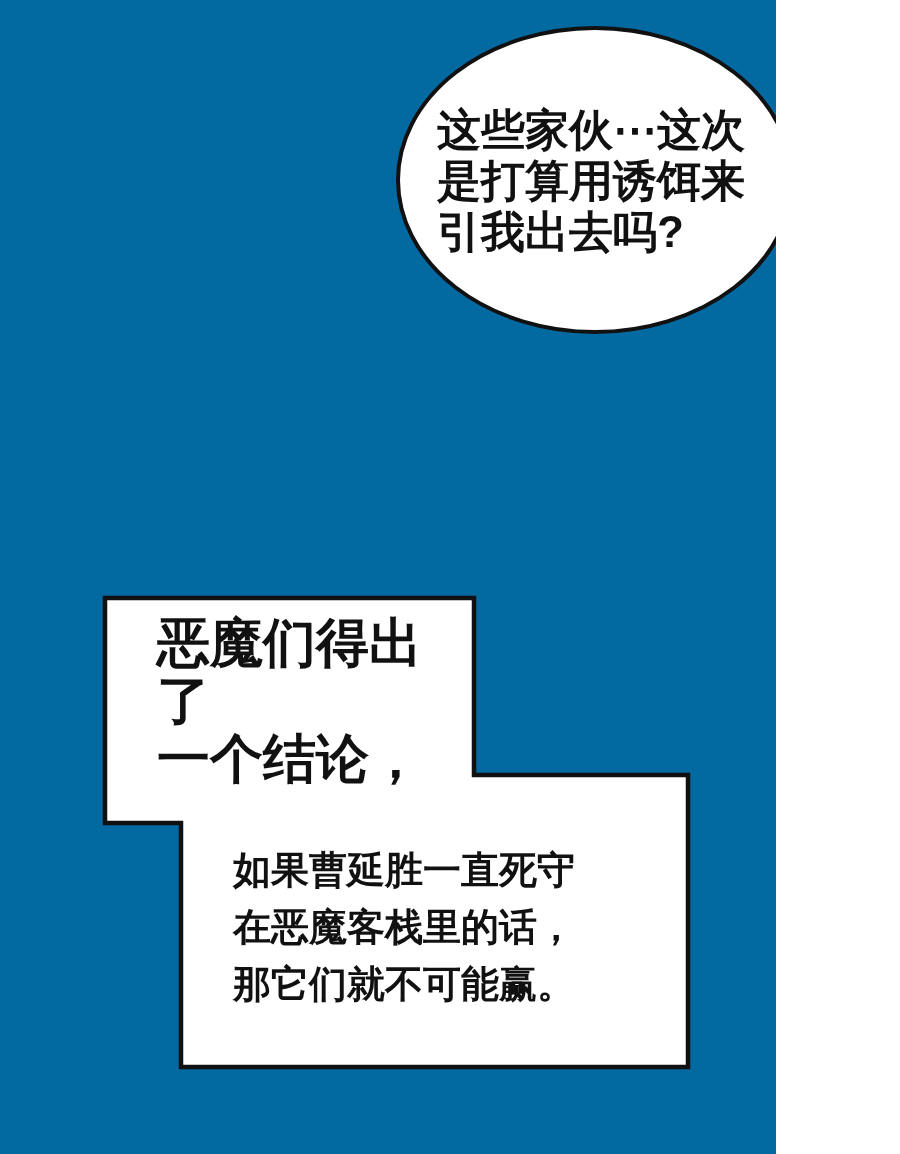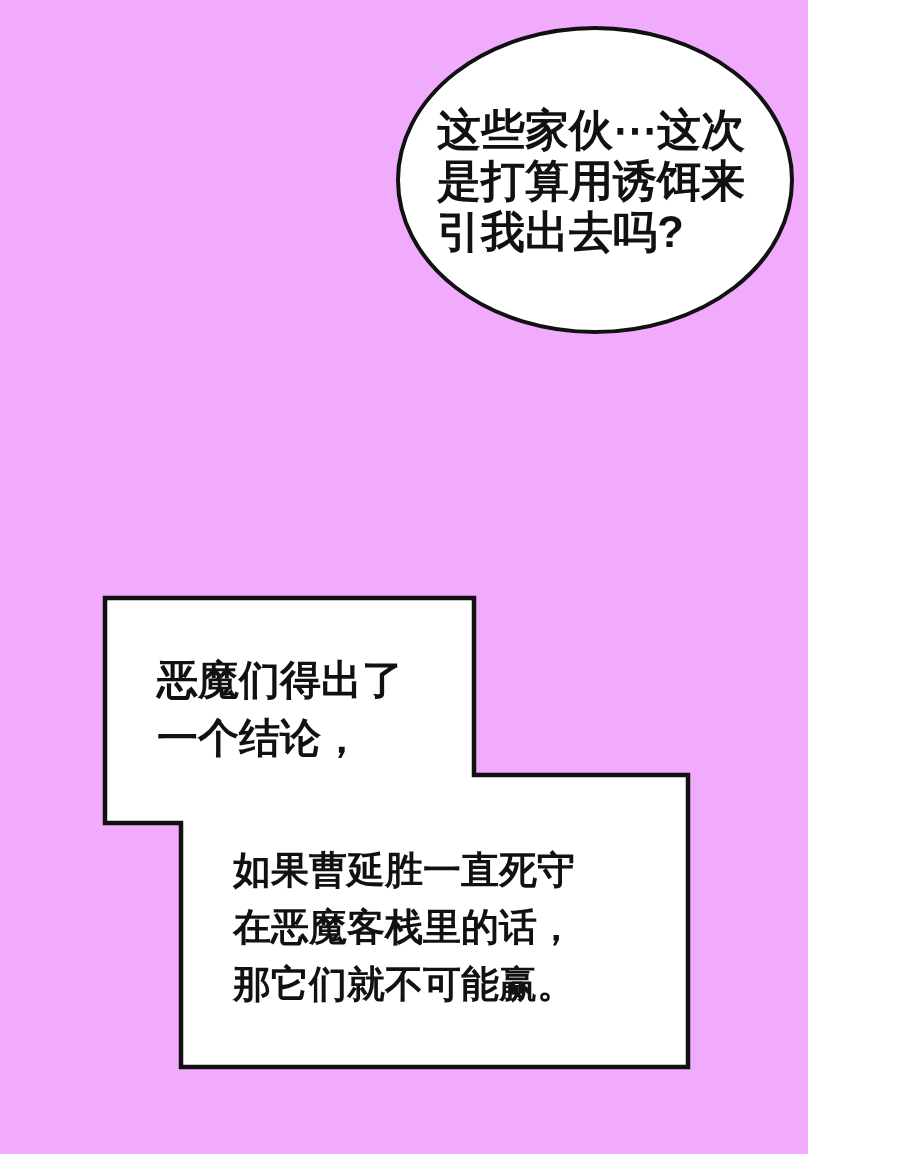--- a/index.html
+++ b/index.html
@@ -2,25 +2,26 @@
 <html><head>
 <meta charset="utf-8">
 <style>
   html, body {
     margin: 0;
     padding: 0;
     background: #ffffff;
   }
   .panel {
     position: relative;
-    width: 808px;
+    width: 744px;
     height: 1154px;
-    background: #f0abfc;
+    background: #0369a1;
     overflow: hidden;
     font-family: "Liberation Sans", sans-serif;
+    padding-left: 32px;
   }
   .shapes {
     position: absolute;
     left: 0;
     top: 0;
     width: 900px;
     height: 1154px;
     display: block;
   }
   .txt {
@@ -33,23 +34,23 @@
   }
   .bubble-text {
     left: 437px;
     top: 104px;
     width: 330px;
     font-size: 44px;
     line-height: 51px;
   }
   .caption-a {
     left: 157px;
-    top: 651px;
+    top: 614px;
     width: 300px;
-    font-size: 41px;
+    font-size: 53px;
     line-height: 58px;
   }
   .caption-b {
     left: 233px;
     top: 842px;
     width: 470px;
     font-size: 38px;
     line-height: 57px;
   }
 </style>

